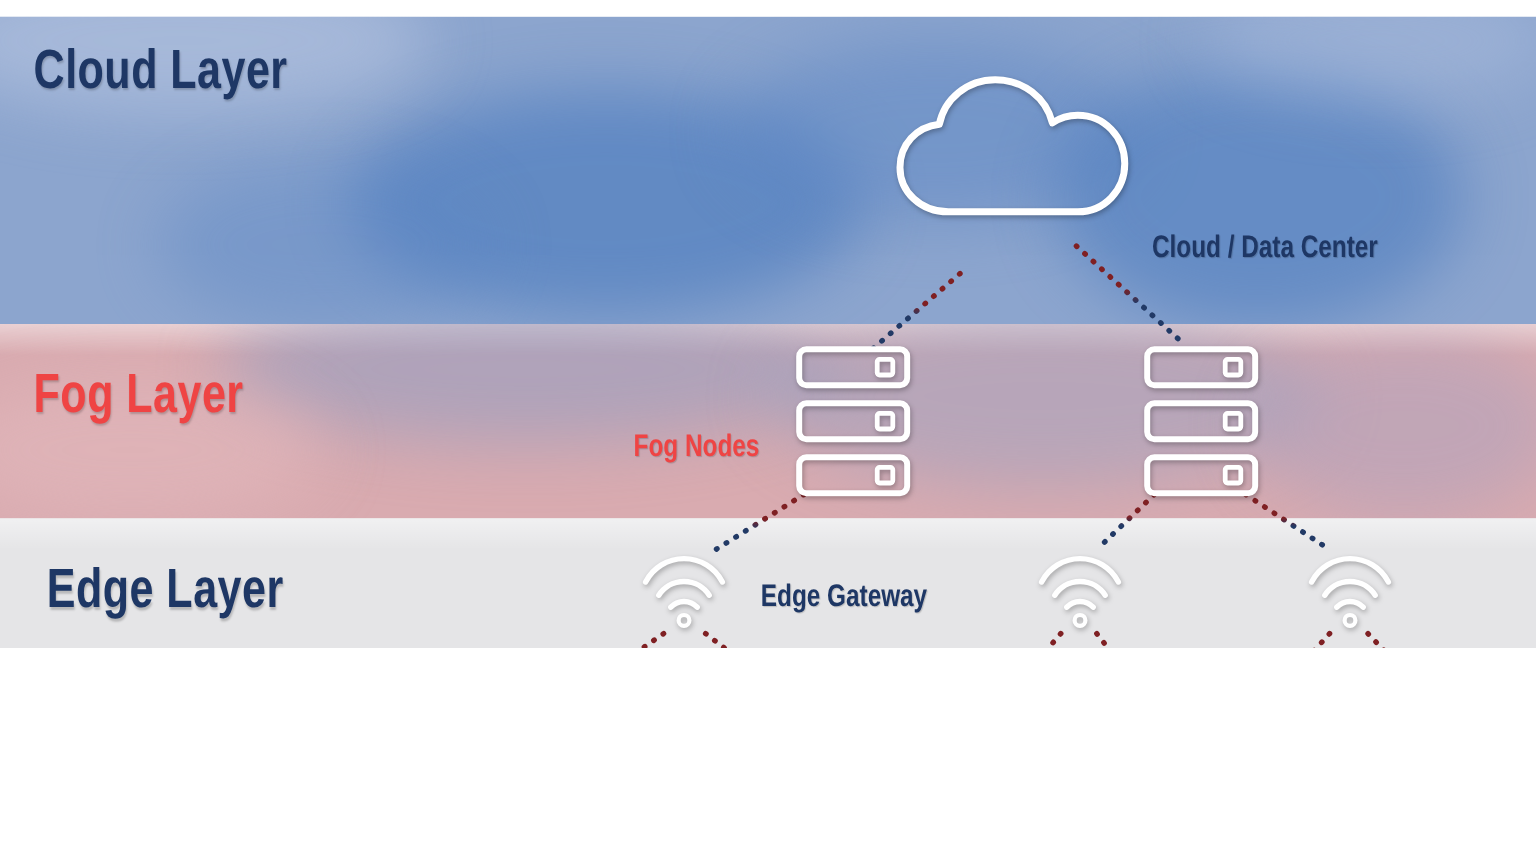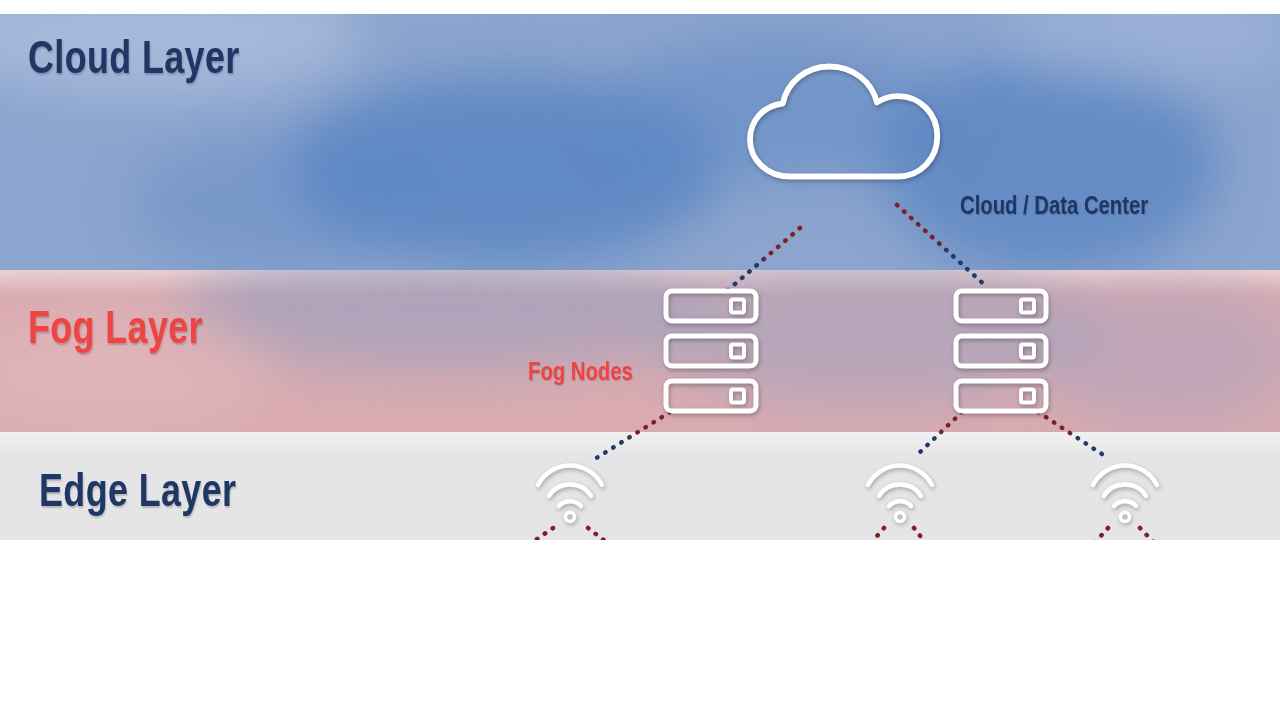--- a/index.html
+++ b/index.html
@@ -210,14 +210,17 @@
   <div class="lbl layer-title" style="left:39px; top:463px;">
     <span class="cond">Edge Layer</span>
   </div>
 
   <div class="lbl node-label" style="left:960px; top:190px;">
     <span class="cond">Cloud / Data Center</span>
   </div>
   <div class="lbl node-label red-text" style="left:514px; top:356px;margin-left:14px;">
     <span class="cond">Fog Nodes</span>
   </div>
+  <div class="lbl node-label" style="left:634px; top:481px;">
+    <span class="cond">Edge Gateway</span>
+  </div>
 
 </div>
 
 </body></html>

